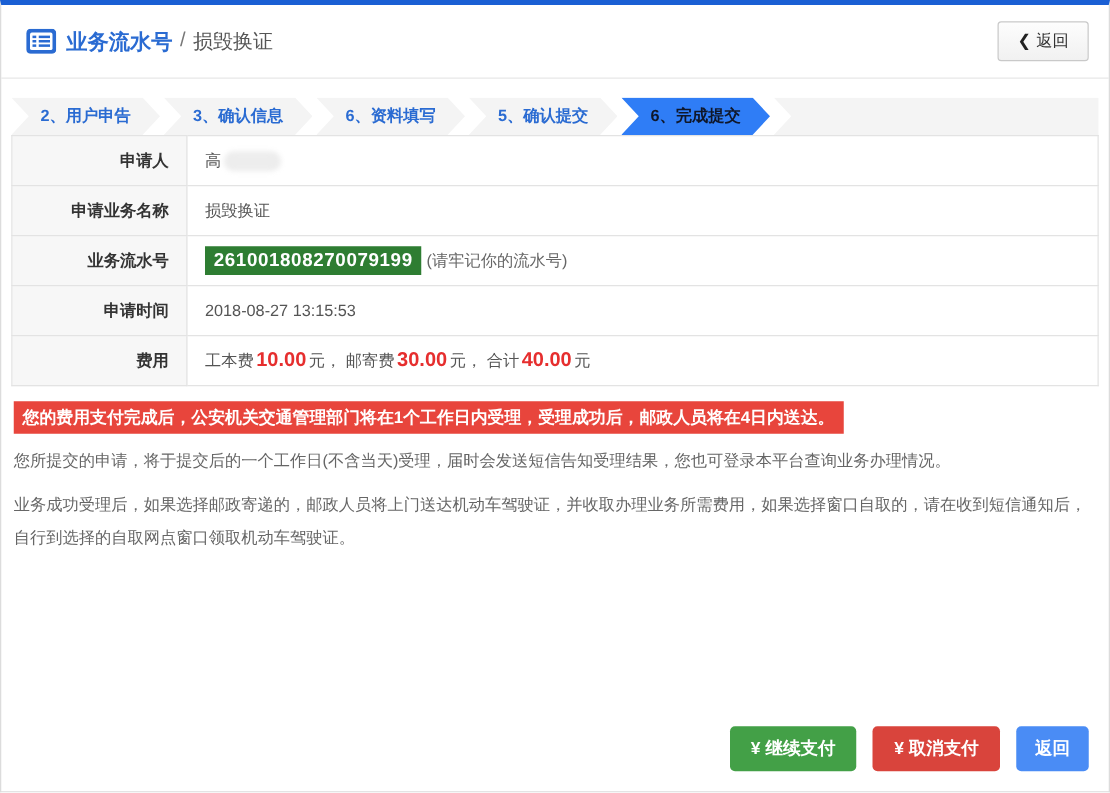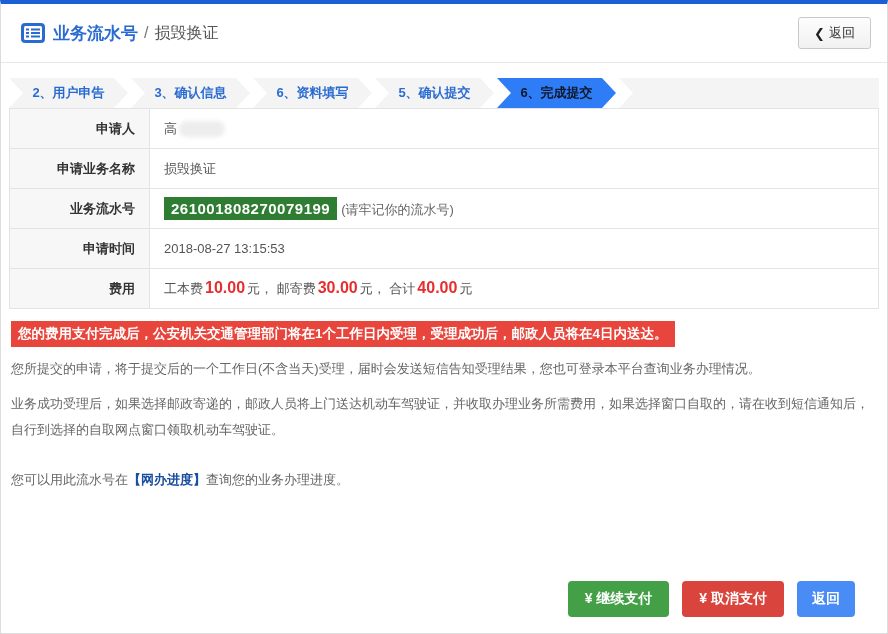--- a/index.html
+++ b/index.html
@@ -63,21 +63,21 @@
   .fee-num { color:#e62e2e; font-size:16px; font-weight:bold; margin:0 2px; }
   
   .banner {
     display:inline-block; background:#e8453c; color:#fff; font-weight:bold;
     font-size:13.5px; padding:4px 7px; margin:12px 0 0 2px;
   }
   .note-p { color:#666; font-size:13px; line-height:2.0; margin:9px 2px 0 2px; }
   .note-p.progress { margin-top:24px; }
   .progress-link { color:#1a4fa0; font-weight:bold; cursor:pointer; }
   
-  .footer { position:absolute; right:32px; bottom:16px; display:flex; gap:13px; }
+  .footer { position:absolute; right:16px; bottom:16px; display:flex; gap:13px; }
   .btn {
     border:none; border-radius:4px; color:#fff; font-size:14px; font-weight:bold;
     padding:9px 17px; cursor:pointer; font-family:inherit;
   }
   .btn-green { background:#43a047; }
   .btn-red   { background:#d9443c; }
   .btn-blue  { background:#4a8cf5; padding:9px 15px; }
 </style>
 </head>
 <body>
@@ -152,23 +152,20 @@
         </tr>
       </tbody>
     </table>
 
     
     <div class="banner">您的费用支付完成后，公安机关交通管理部门将在1个工作日内受理，受理成功后，邮政人员将在4日内送达。</div>
 
     
     <p class="note-p">您所提交的申请，将于提交后的一个工作日(不含当天)受理，届时会发送短信告知受理结果，您也可登录本平台查询业务办理情况。</p>
     <p class="note-p">业务成功受理后，如果选择邮政寄递的，邮政人员将上门送达机动车驾驶证，并收取办理业务所需费用，如果选择窗口自取的，请在收到短信通知后，自行到选择的自取网点窗口领取机动车驾驶证。</p>
-    <p class="note-p progress">
-      <span>您可以用此流水号在</span><span class="progress-link">【网办进度】</span><span>查询您的业务办理进度。</span>
-    </p>
 
   </div>
 
   <div class="footer">
     <button class="btn btn-green">¥ 继续支付</button>
     <button class="btn btn-red">¥ 取消支付</button>
     <button class="btn btn-blue">返回</button>
   </div>
 
 </div>

